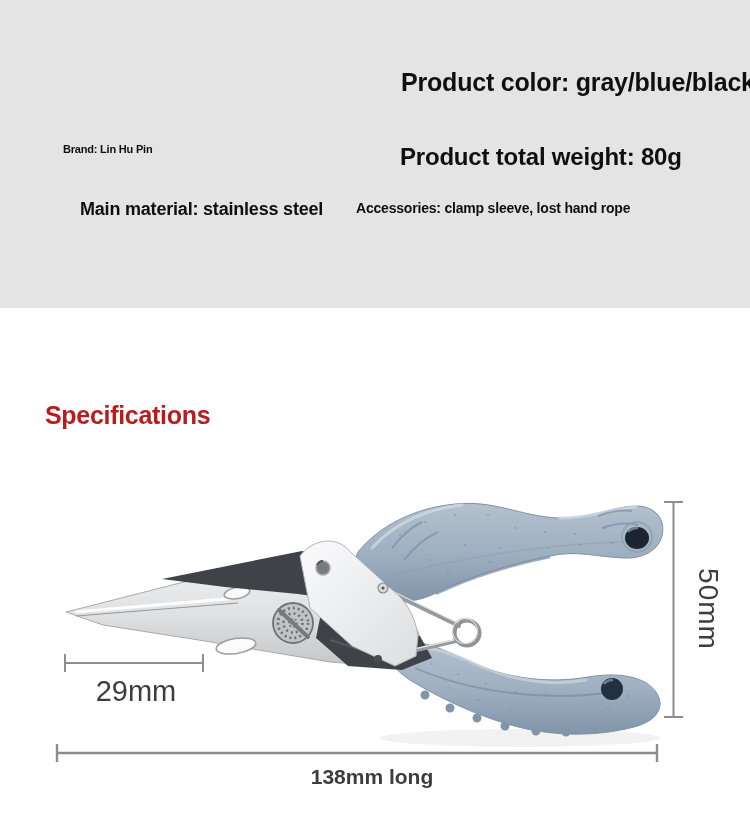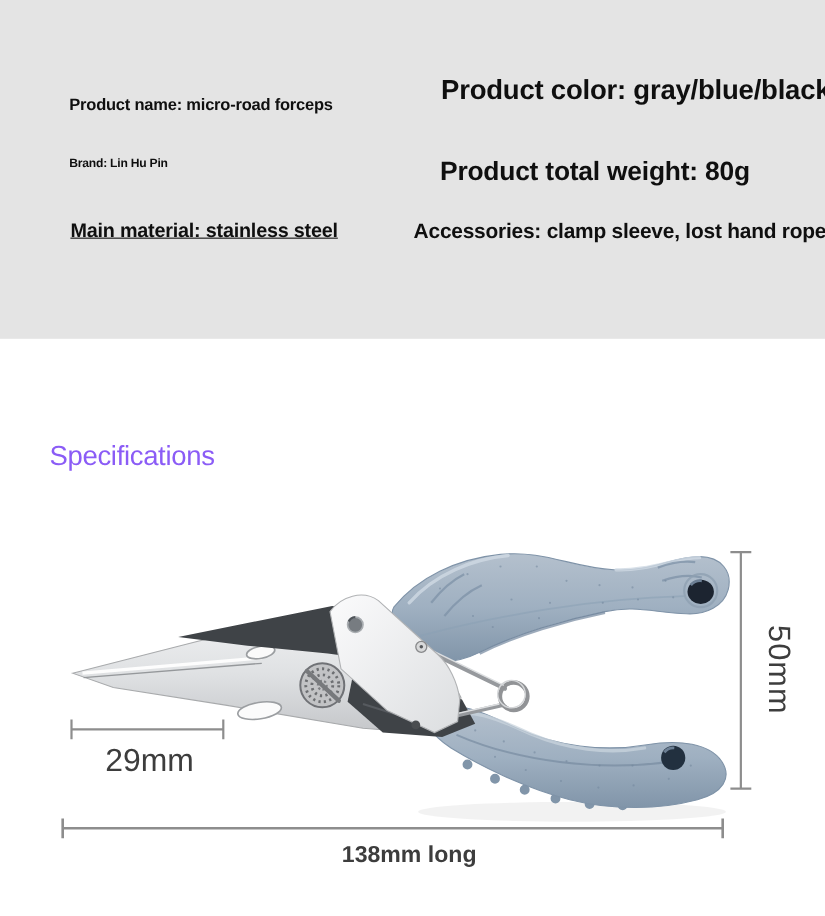--- a/index.html
+++ b/index.html
@@ -9,38 +9,37 @@
   }
   .abs{position:absolute;}
   #info-panel{
     left:0;top:0;width:750px;height:308px;background:#e4e4e4;
   }
   .spec-text{
     font-weight:bold;color:#0f0f0f;white-space:nowrap;letter-spacing:-0.2px;
   }
   #cell-l1{left:63px;top:87px;font-size:15px;}
   #cell-l2{left:63px;top:143px;font-size:11px;}
-  #cell-l3{left:64px;top:199px;font-size:18px;text-decoration:underline;}
+  #cell-l3{left:80px;top:199px;font-size:18px;}
   #cell-r1{left:401px;top:68px;font-size:25px;}
   #cell-r2{left:400px;top:143px;font-size:24px;}
-  #cell-r3{left:376px;top:200px;font-size:19px;}
+  #cell-r3{left:356px;top:200px;font-size:14px;}
   #spec-heading{
-    left:45px;top:401px;font-size:25px;font-weight:normal;color:#8b5cf6;
+    left:45px;top:401px;font-size:25px;font-weight:bold;color:#b91c1c;
     letter-spacing:-0.3px;
   }
   #diagram-svg{left:0;top:468px;}
   text{font-family:"Liberation Sans",sans-serif;}
   .dim-label{fill:#3d3d3d;}
   .dim-label-bold{font-weight:bold;}
 </style>
 </head>
 <body>
 
 <div id="info-panel" class="abs">
-  <span id="cell-l1" class="abs spec-text">Product name: micro-road forceps</span>
   <span id="cell-r1" class="abs spec-text">Product color: gray/blue/black</span>
   <span id="cell-l2" class="abs spec-text">Brand: Lin Hu Pin</span>
   <span id="cell-r2" class="abs spec-text">Product total weight: 80g</span>
   <span id="cell-l3" class="abs spec-text">Main material: stainless steel</span>
   <span id="cell-r3" class="abs spec-text">Accessories: clamp sleeve, lost hand rope</span>
 </div>
 
 <div id="spec-heading" class="abs">Specifications</div>
 
 <svg id="diagram-svg" class="abs" width="750" height="350" viewBox="0 468 750 350">

